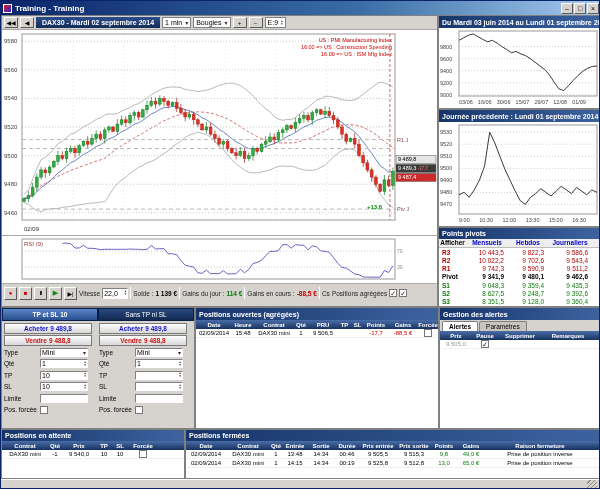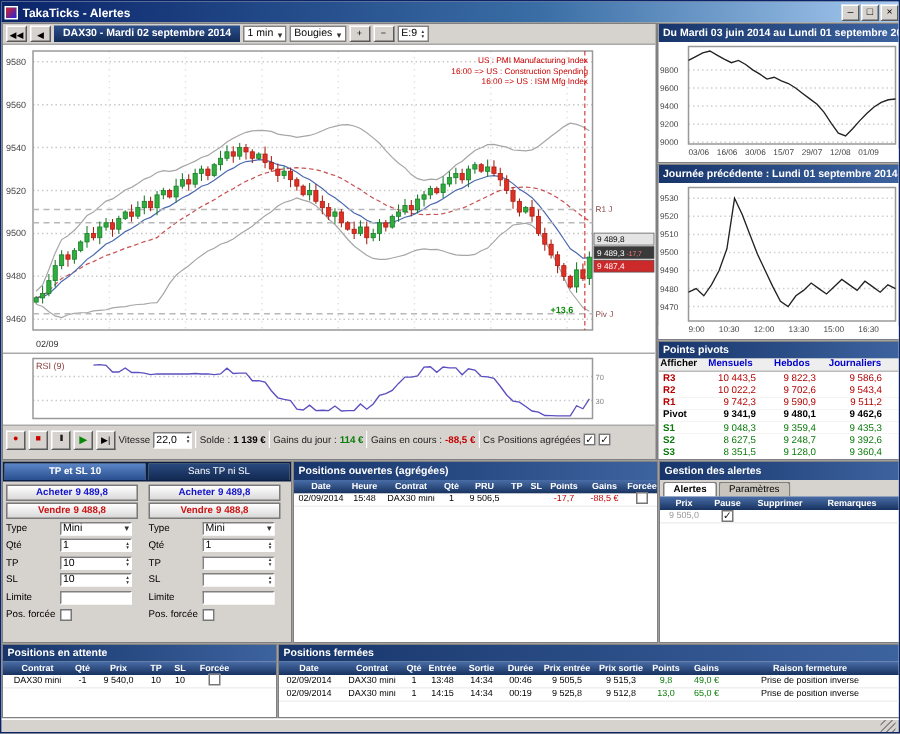--- a/index.html
+++ b/index.html
@@ -81,21 +81,21 @@
 .grip{margin-left:auto;width:10px;height:10px;background:repeating-linear-gradient(135deg,#d6d3ce 0 2px,#8a8a8a 2px 3px)}
 svg{display:block}
 </style>
 </head>
 <body>
 
 <div class="win">
 
   <div class="titlebar">
     <span class="appicon"></span>
-    <span class="wtitle">TakaTicks - Alertes</span>
+    <span class="wtitle">Training - Training</span>
     <span class="wbtns">
       <span class="wb">–</span>
       <span class="wb">□</span>
       <span class="wb">×</span>
     </span>
   </div>
 
   <div id="chartpanel" class="panel">
     <div class="ctb">
       <button class="btn3 tbbtn">◀◀</button>

